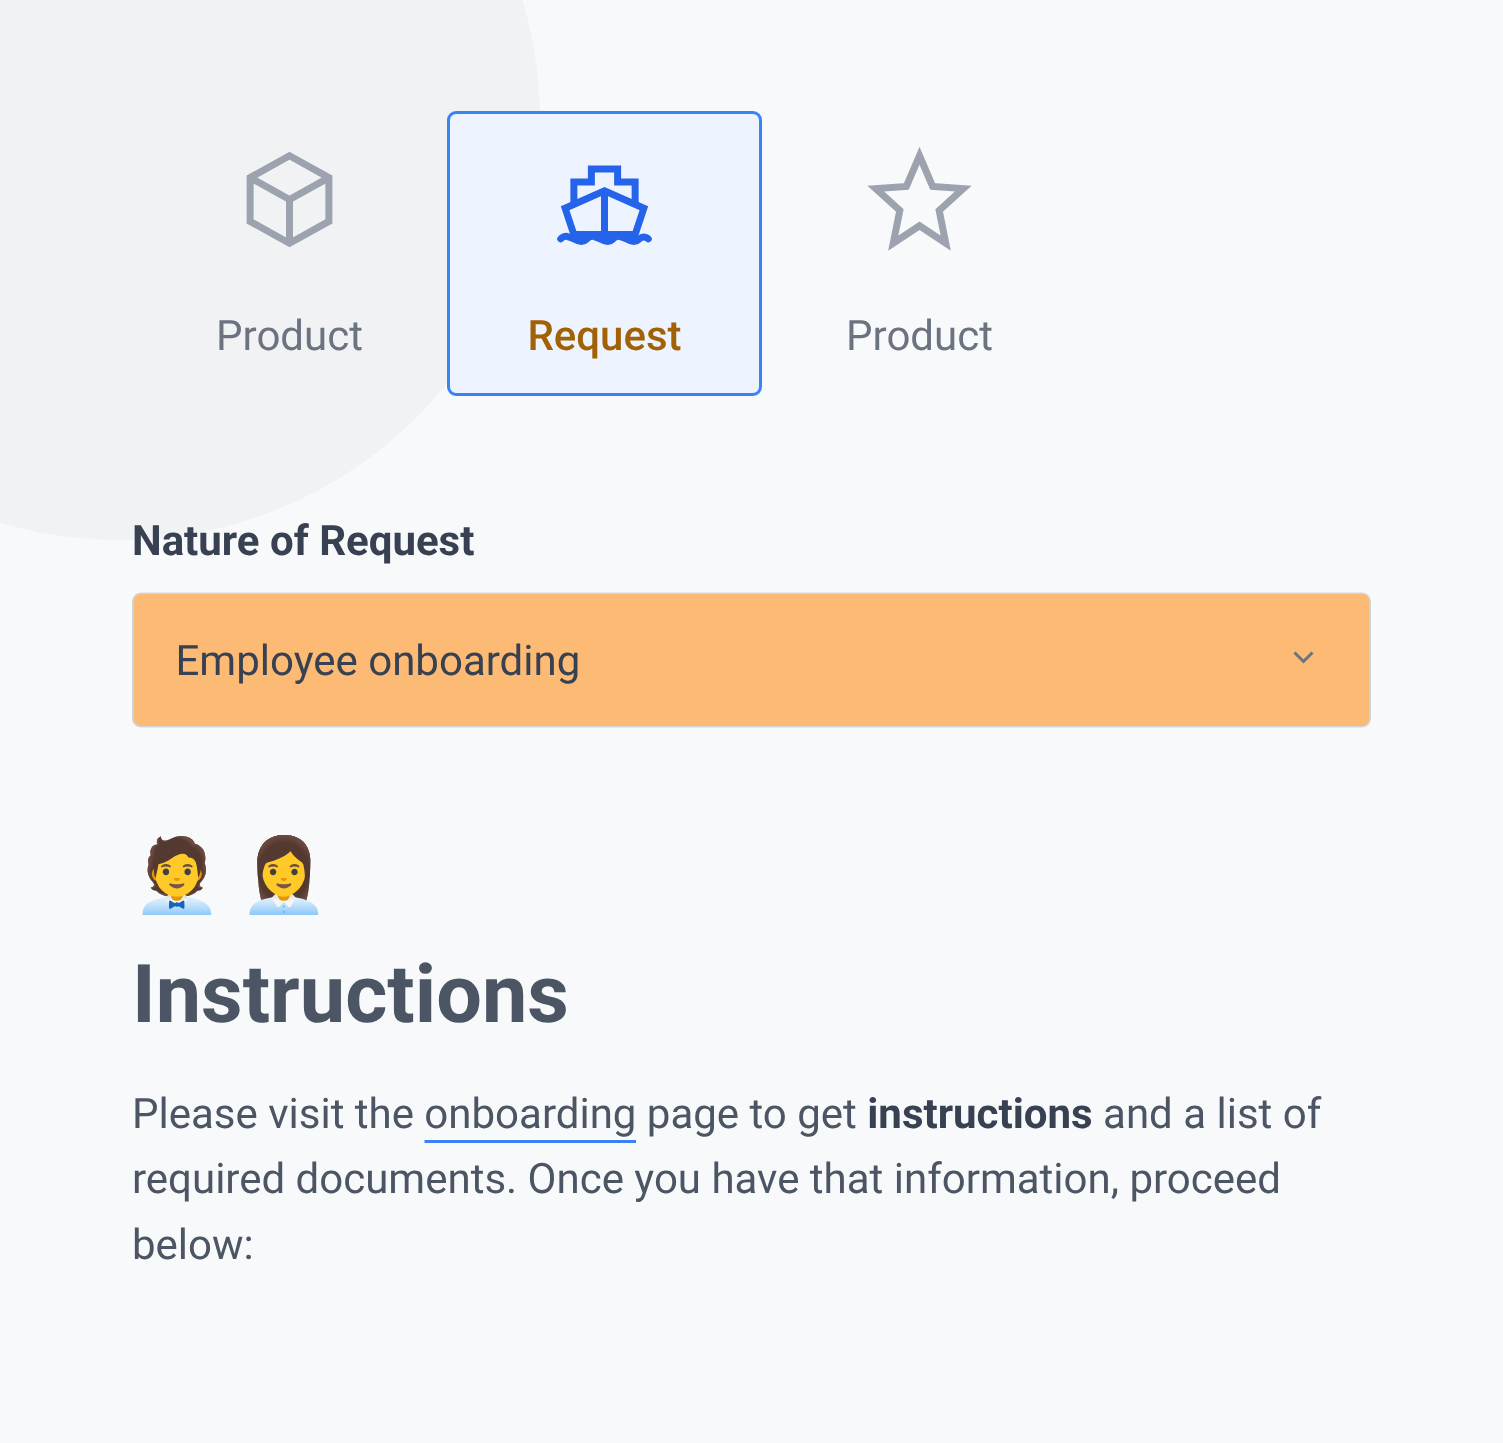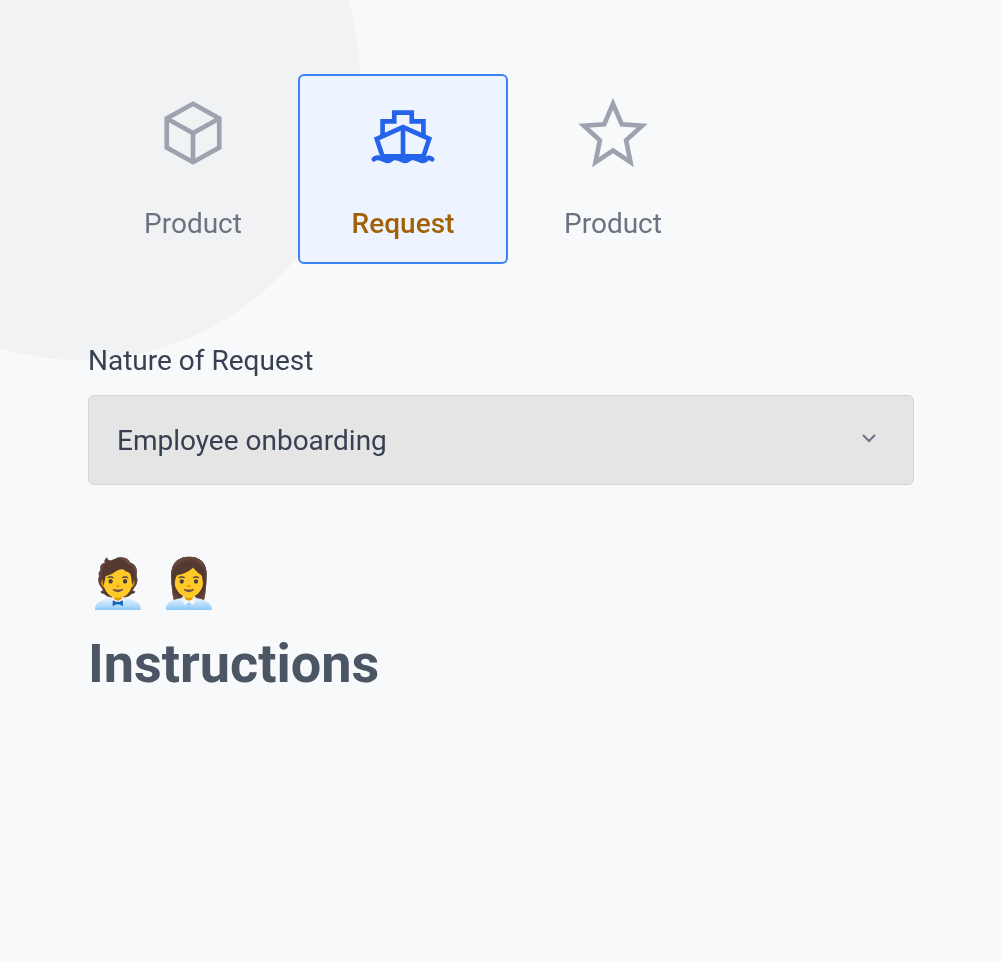--- a/index.html
+++ b/index.html
@@ -73,28 +73,28 @@
     }
     .tab.active .tab-icon svg {
       stroke: #2563eb;
     }
     .form-section {
       margin-bottom: 70px;
     }
     .field-label {
       font-size: 28px;
       color: #374151;
-      font-weight: 400;
+      font-weight: 700;
       margin-bottom: 18px;
       display: block;
     }
     .select-wrap {
       position: relative;
       width: 100%;
-      background: #e5e5e5;
+      background: #fdba74;
       border: 1px solid #d1d5db;
       border-radius: 6px;
       height: 90px;
       display: flex;
       align-items: center;
       padding: 0 28px;
       cursor: pointer;
     }
     .select-value {
       font-size: 28px;
@@ -193,15 +193,18 @@
         <svg viewBox="0 0 24 24">
             <path d="M6 9 L12 15 L18 9"></path>
           </svg>
       </span>
     </div>
   </div>
 
   <div class="instructions-section">
     <div class="emoji-row">🧑‍💼 👩‍💼</div>
     <h1 class="instructions-heading">Instructions</h1>
+    <p class="instructions-body">
+      <span>Please visit the </span><a href="#">onboarding</a><span> page to get </span><strong>instructions</strong><span> and a list of required documents. Once you have that information, proceed below:</span>
+    </p>
   </div>
 
 </div>
 
 </body></html>

